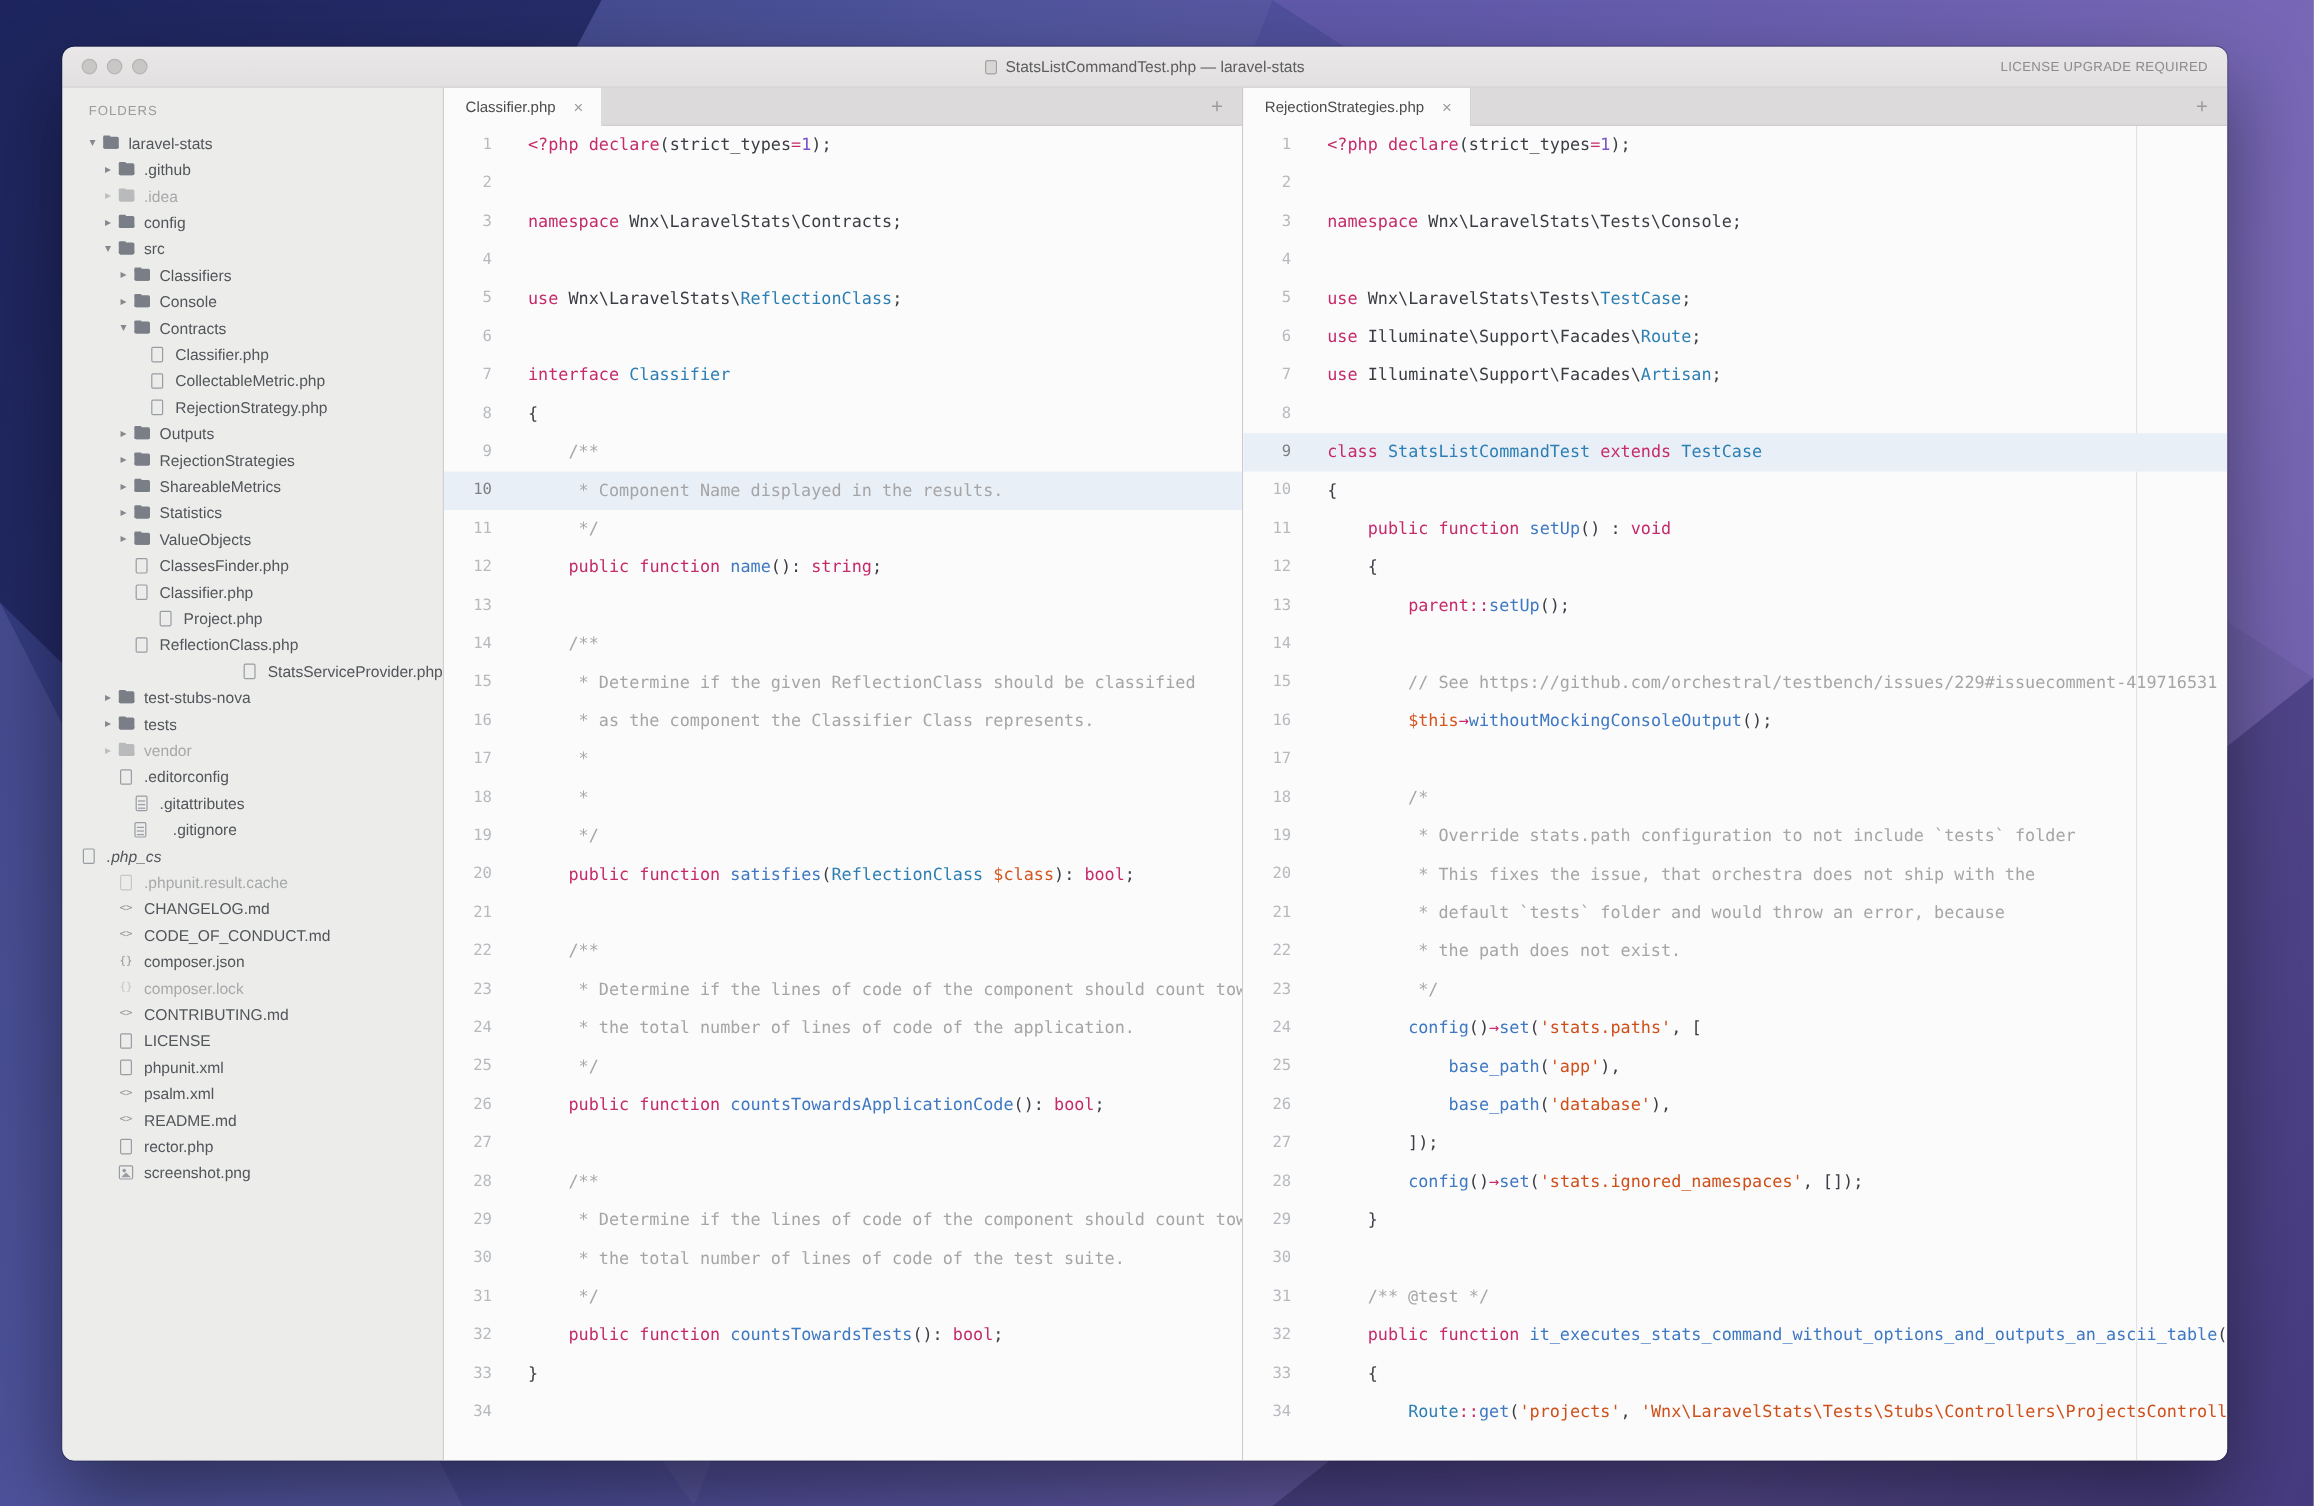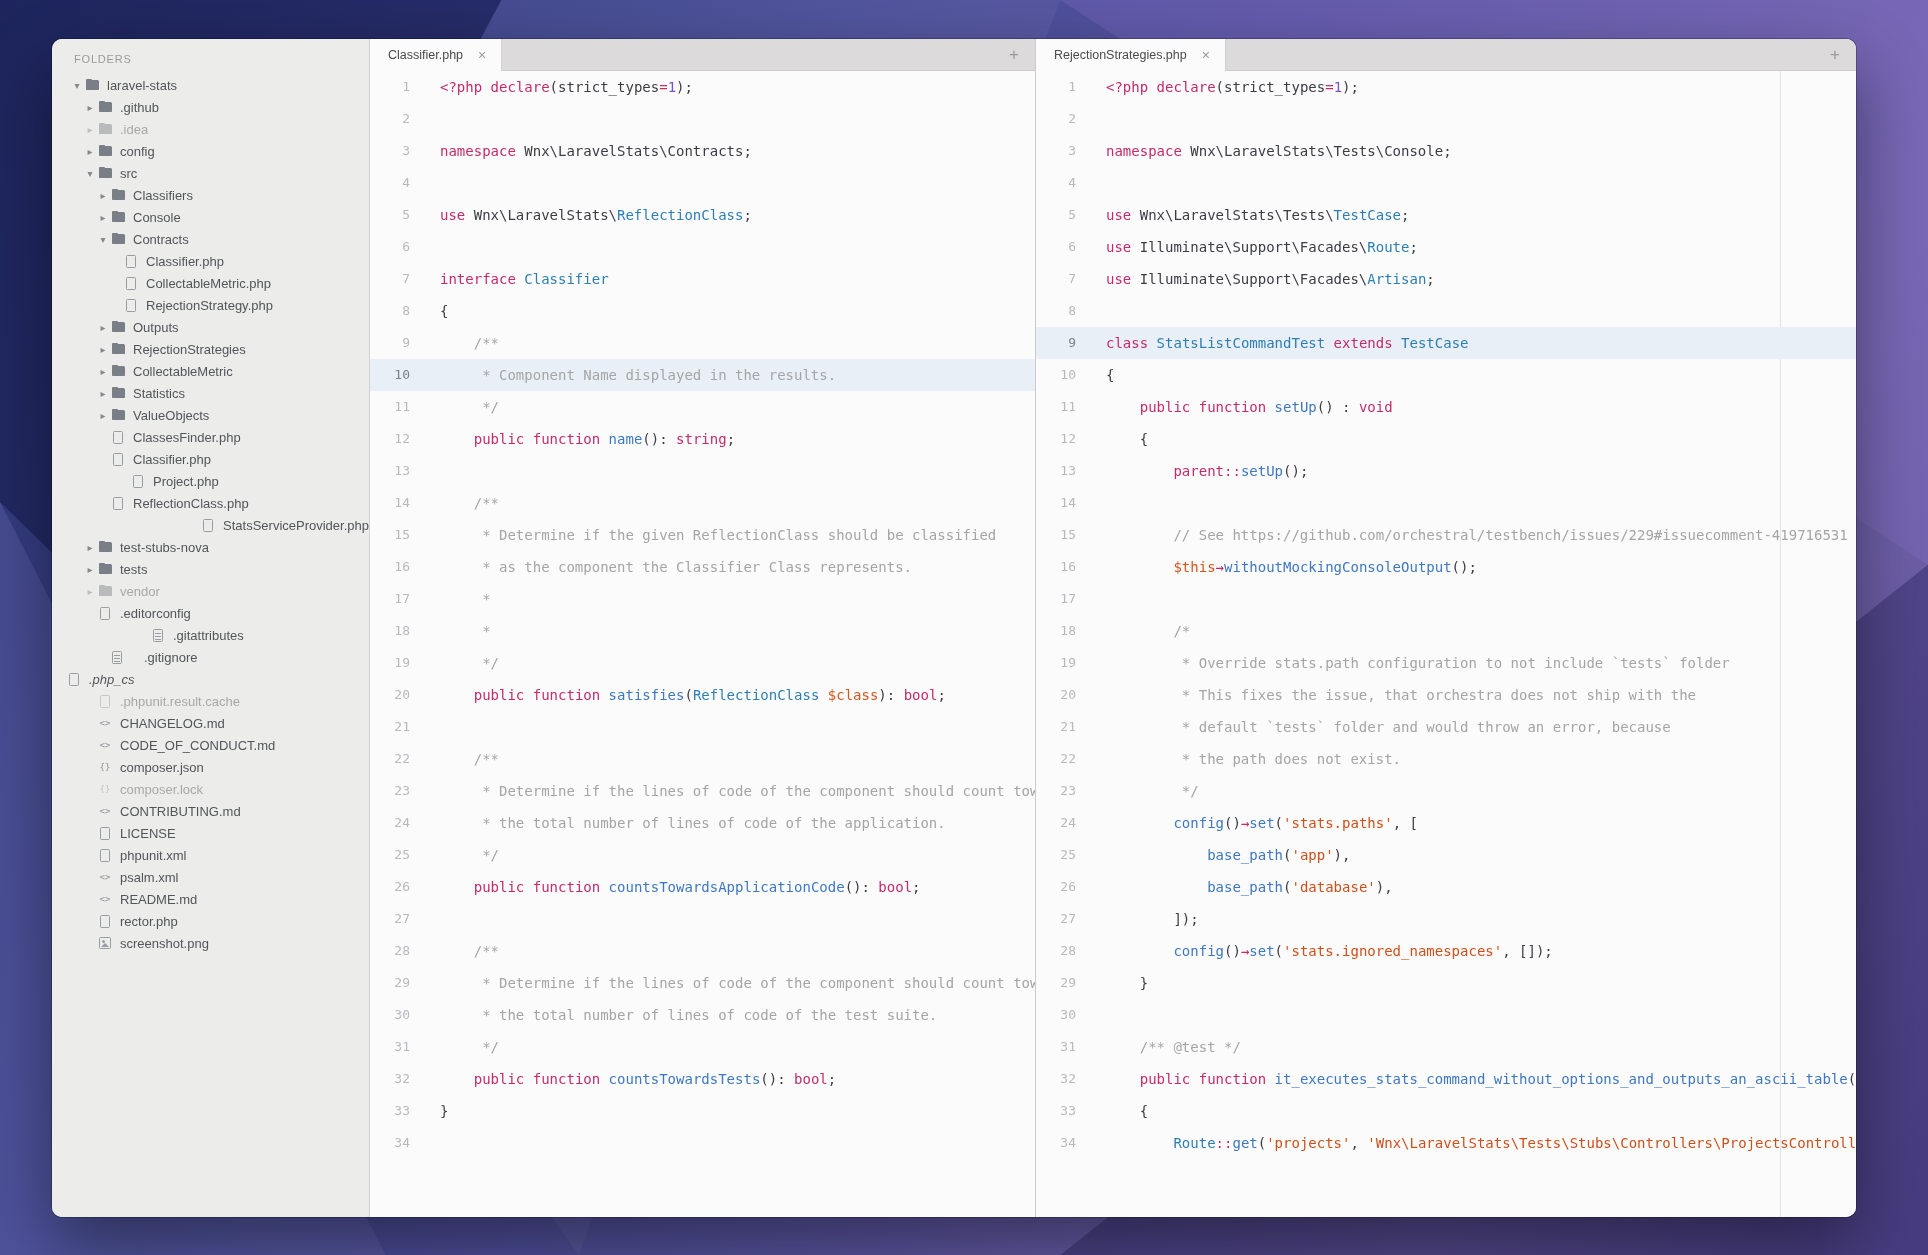--- a/index.html
+++ b/index.html
@@ -93,20 +93,32 @@
 <div class="desktop">
   <div class="facet f1"></div>
   <div class="facet f2"></div>
   <div class="facet f3"></div>
   <div class="facet f4"></div>
   <div class="facet f5"></div>
 </div>
 
 <div class="window">
 
+  <div class="titlebar">
+    <div class="lights">
+      <span class="light"></span>
+      <span class="light"></span>
+      <span class="light"></span>
+    </div>
+    <div class="title">
+      <span class="title-doc-icon"></span>
+      <span>StatsListCommandTest.php — laravel-stats</span>
+    </div>
+    <div class="license">LICENSE UPGRADE REQUIRED</div>
+  </div>
 
   <div class="main">
 
     <div class="sidebar">
       <div class="sidebar-header">FOLDERS</div>
       <div class="tree">
           <div class="tree-row" style="padding-left: 18px;">
             <span class="tree-arrow">▾</span>
             <span class="tree-ico i-folder"></span>
             <span class="tree-label">laravel-stats</span>
@@ -167,21 +179,21 @@
             <span class="tree-label">Outputs</span>
           </div>
           <div class="tree-row" style="padding-left: 44px;">
             <span class="tree-arrow">▸</span>
             <span class="tree-ico i-folder"></span>
             <span class="tree-label">RejectionStrategies</span>
           </div>
           <div class="tree-row" style="padding-left: 44px;">
             <span class="tree-arrow">▸</span>
             <span class="tree-ico i-folder"></span>
-            <span class="tree-label">CollectableMetric</span>
+            <span class="tree-label">ShareableMetrics</span>
           </div>
           <div class="tree-row" style="padding-left: 44px;">
             <span class="tree-arrow">▸</span>
             <span class="tree-ico i-folder"></span>
             <span class="tree-label">Statistics</span>
           </div>
           <div class="tree-row" style="padding-left: 44px;">
             <span class="tree-arrow">▸</span>
             <span class="tree-ico i-folder"></span>
             <span class="tree-label">ValueObjects</span>
@@ -224,21 +236,21 @@
           <div class="tree-row dim" style="padding-left: 31px;">
             <span class="tree-arrow">▸</span>
             <span class="tree-ico i-folder"></span>
             <span class="tree-label">vendor</span>
           </div>
           <div class="tree-row" style="padding-left: 31px;">
             <span class="tree-arrow"></span>
             <span class="tree-ico i-file"></span>
             <span class="tree-label">.editorconfig</span>
           </div>
-          <div class="tree-row" style="padding-left: 44px; margin-left: 40px;">
+          <div class="tree-row" style="padding-left: 44px;">
             <span class="tree-arrow"></span>
             <span class="tree-ico i-list"></span>
             <span class="tree-label">.gitattributes</span>
           </div>
           <div class="tree-row" style="padding-left: 31px; gap: 12px;">
             <span class="tree-arrow"></span>
             <span class="tree-ico i-list"></span>
             <span class="tree-label">.gitignore</span>
           </div>
           <div class="tree-row" style=" font-style: italic;">

